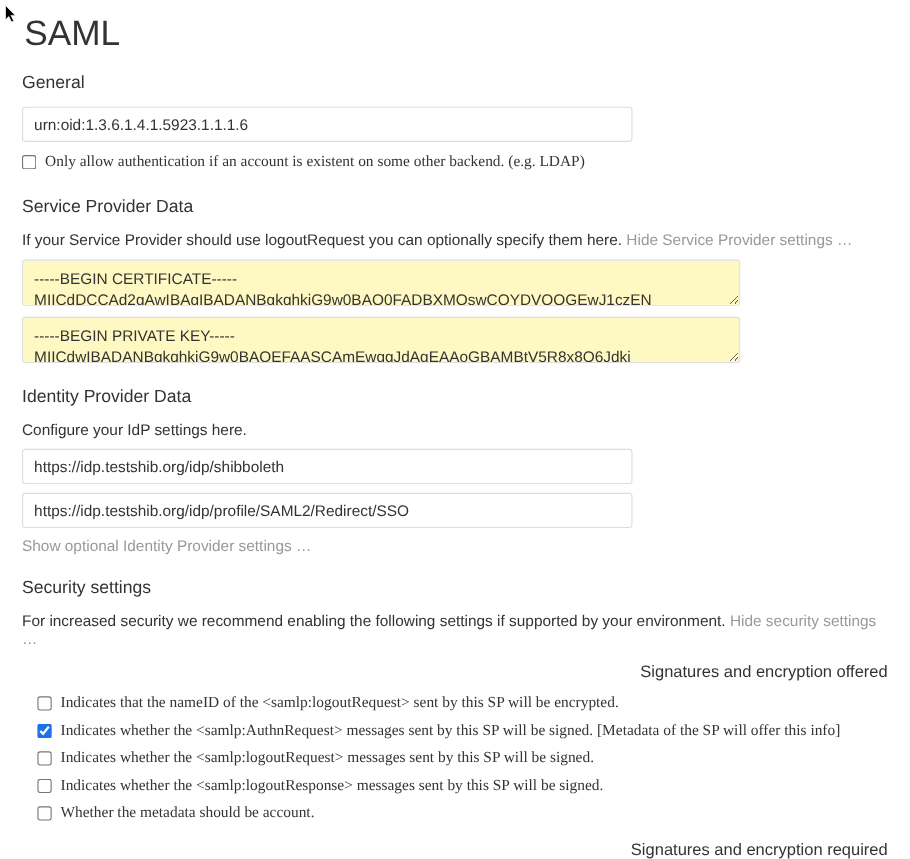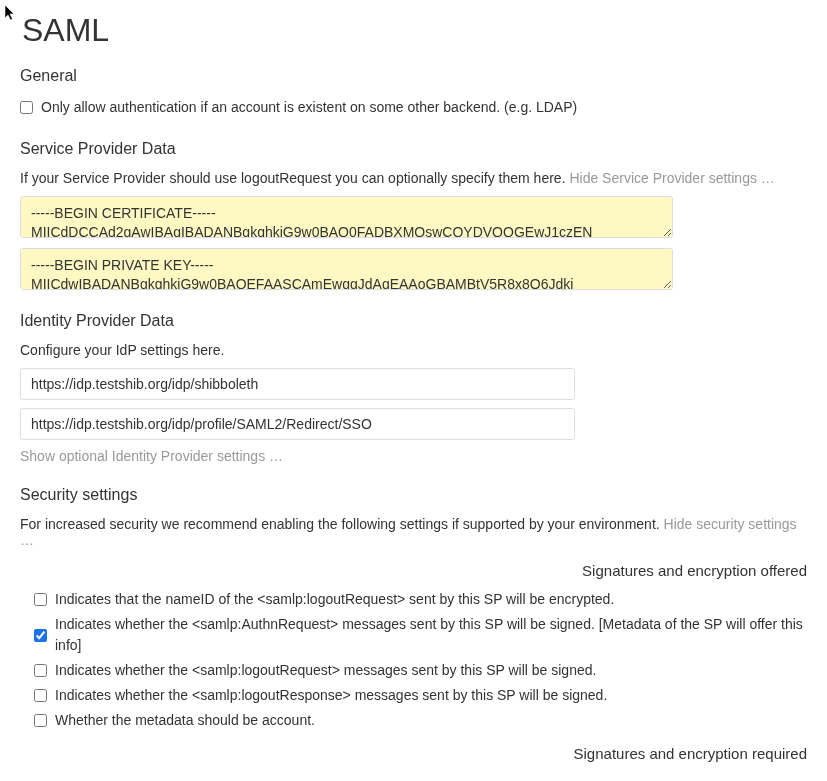--- a/index.html
+++ b/index.html
@@ -88,20 +88,21 @@
       margin-right: 8px;
       width: 13px;
       height: 13px;
       accent-color: #1a73e8;
       flex-shrink: 0;
     }
     .checkbox-row label {
       font-size: 14px;
       color: #333;
       cursor: default;
+      font-family: Liberation Serif, serif;
     }
     .section {
       margin-bottom: 22px;
     }
     .indented {
       margin-left: 14px;
     }
     .show-link-row {
       margin-top: 6px;
       margin-bottom: 4px;
@@ -116,20 +117,21 @@
 <body>
 
 <svg class="cursor" width="14" height="18" viewBox="0 0 14 18">
   <path d="M1 1 L1 14 L4 11 L6.5 16 L8.5 15 L6 10 L10 10 Z" fill="#000" stroke="#fff" stroke-width="0.6"></path>
 </svg>
 
 <h1 class="page-title">SAML</h1>
 
 <div class="section">
   <h2 class="section-title">General</h2>
+  <input type="text" value="urn:oid:1.3.6.1.4.1.5923.1.1.1.6" style="">
   <div class="checkbox-row">
     <input type="checkbox" style="">
     <label>Only allow authentication if an account is existent on some other backend. (e.g. LDAP)</label>
   </div>
 </div>
 
 <div class="section">
   <h2 class="section-title">Service Provider Data</h2>
   <p class="helper-text">
     <span>If your Service Provider should use logoutRequest you can optionally specify them here.</span>

